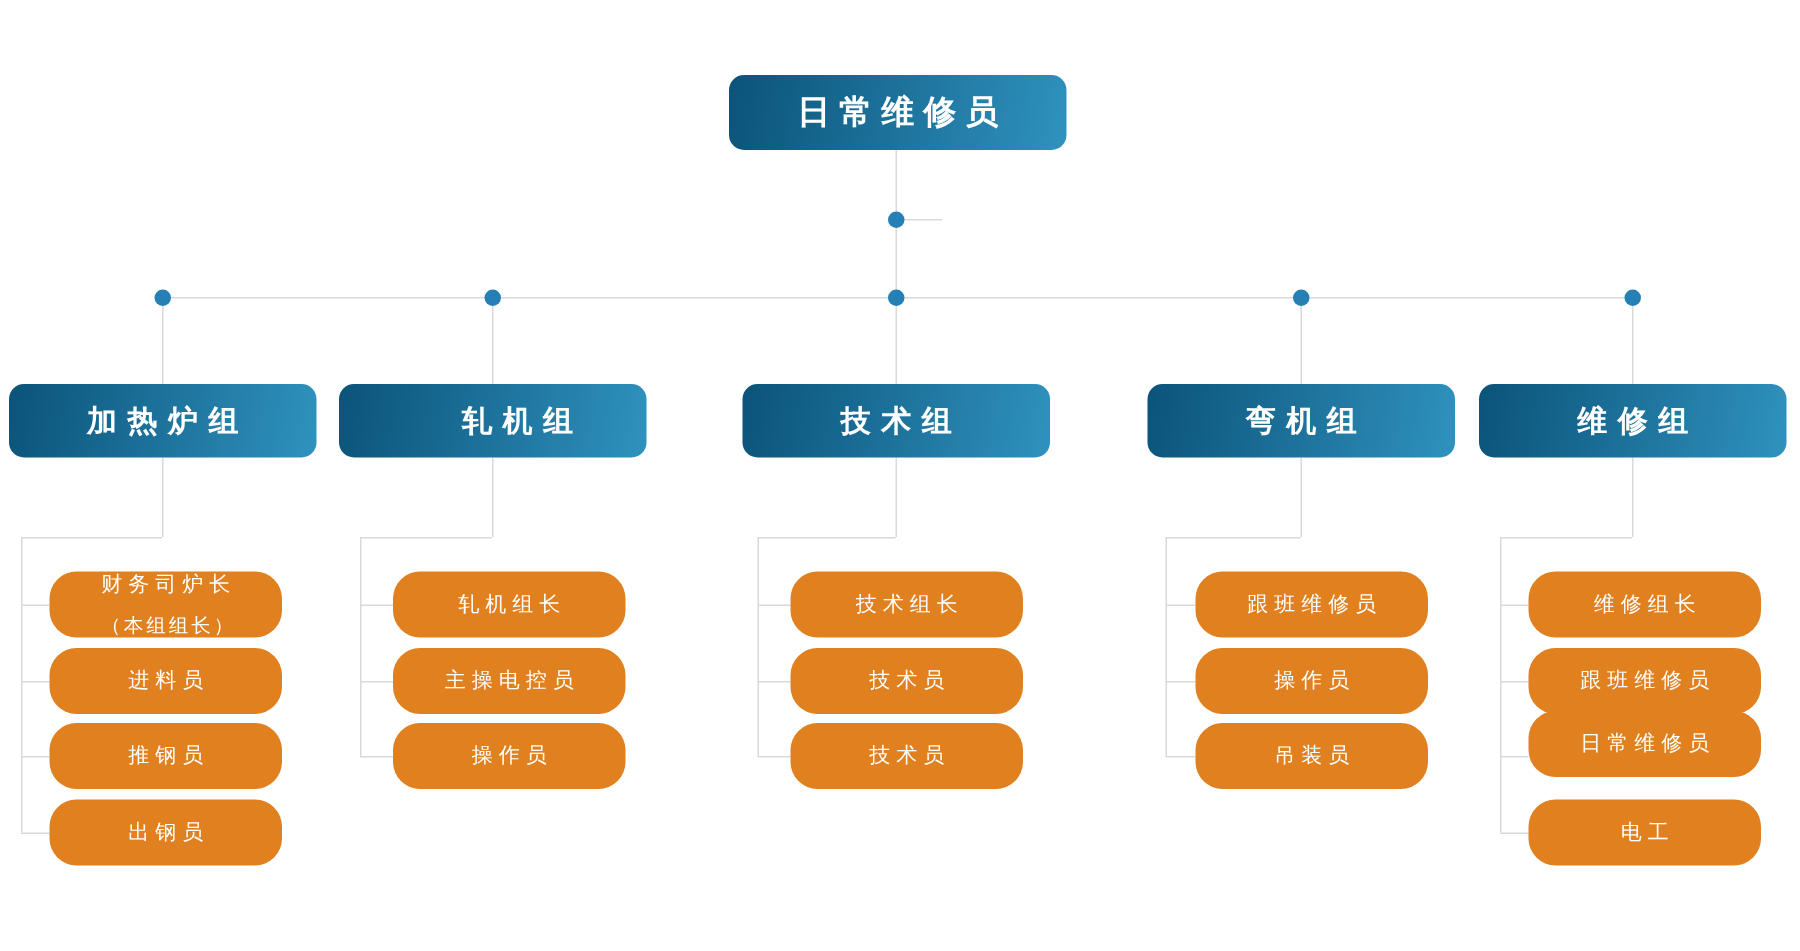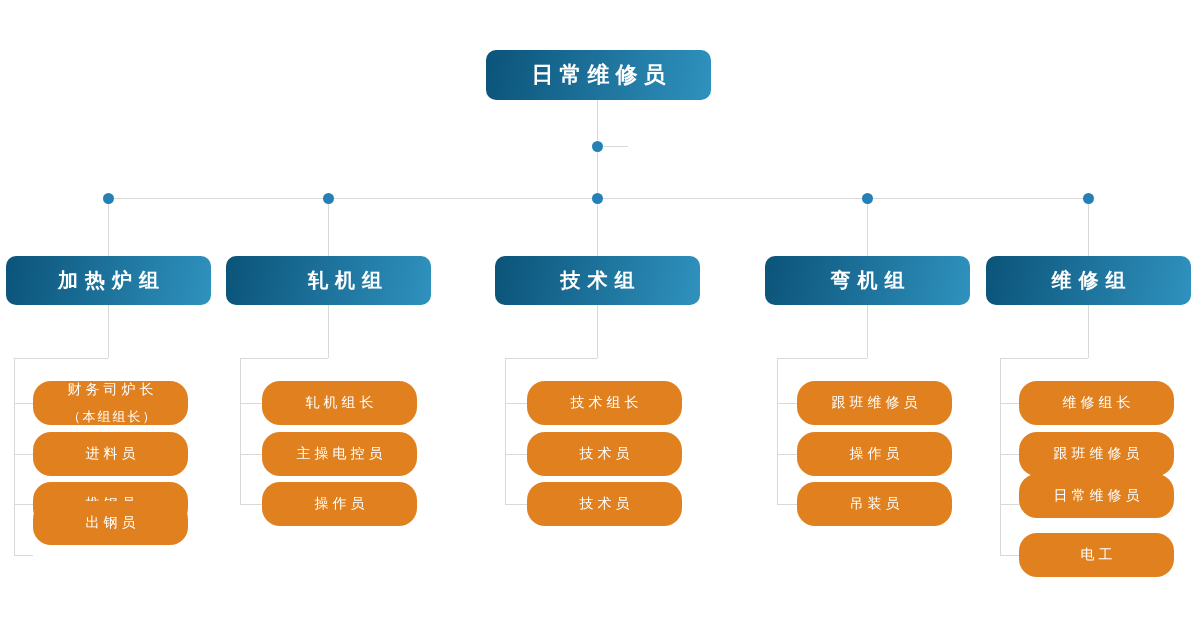--- a/index.html
+++ b/index.html
@@ -107,21 +107,21 @@
   <div class="member" style="left:33px;top:381px;justify-content:space-between;">
     <span class="m-label">财务司炉长</span>
     <span class="m-sub">（本组组长）</span>
   </div>
   <div class="member" style="left:33px;top:432px;">
     <span class="m-label">进料员</span>
   </div>
   <div class="member" style="left:33px;top:482px;">
     <span class="m-label">推钢员</span>
   </div>
-  <div class="member" style="left:33px;top:501px;">
+  <div class="member" style="left:33px;top:533px;">
     <span class="m-label">出钢员</span>
   </div>
 
   <div class="member" style="left:262px;top:381px;">
     <span class="m-label">轧机组长</span>
   </div>
   <div class="member" style="left:262px;top:432px;">
     <span class="m-label">主操电控员</span>
   </div>
   <div class="member" style="left:262px;top:482px;">

